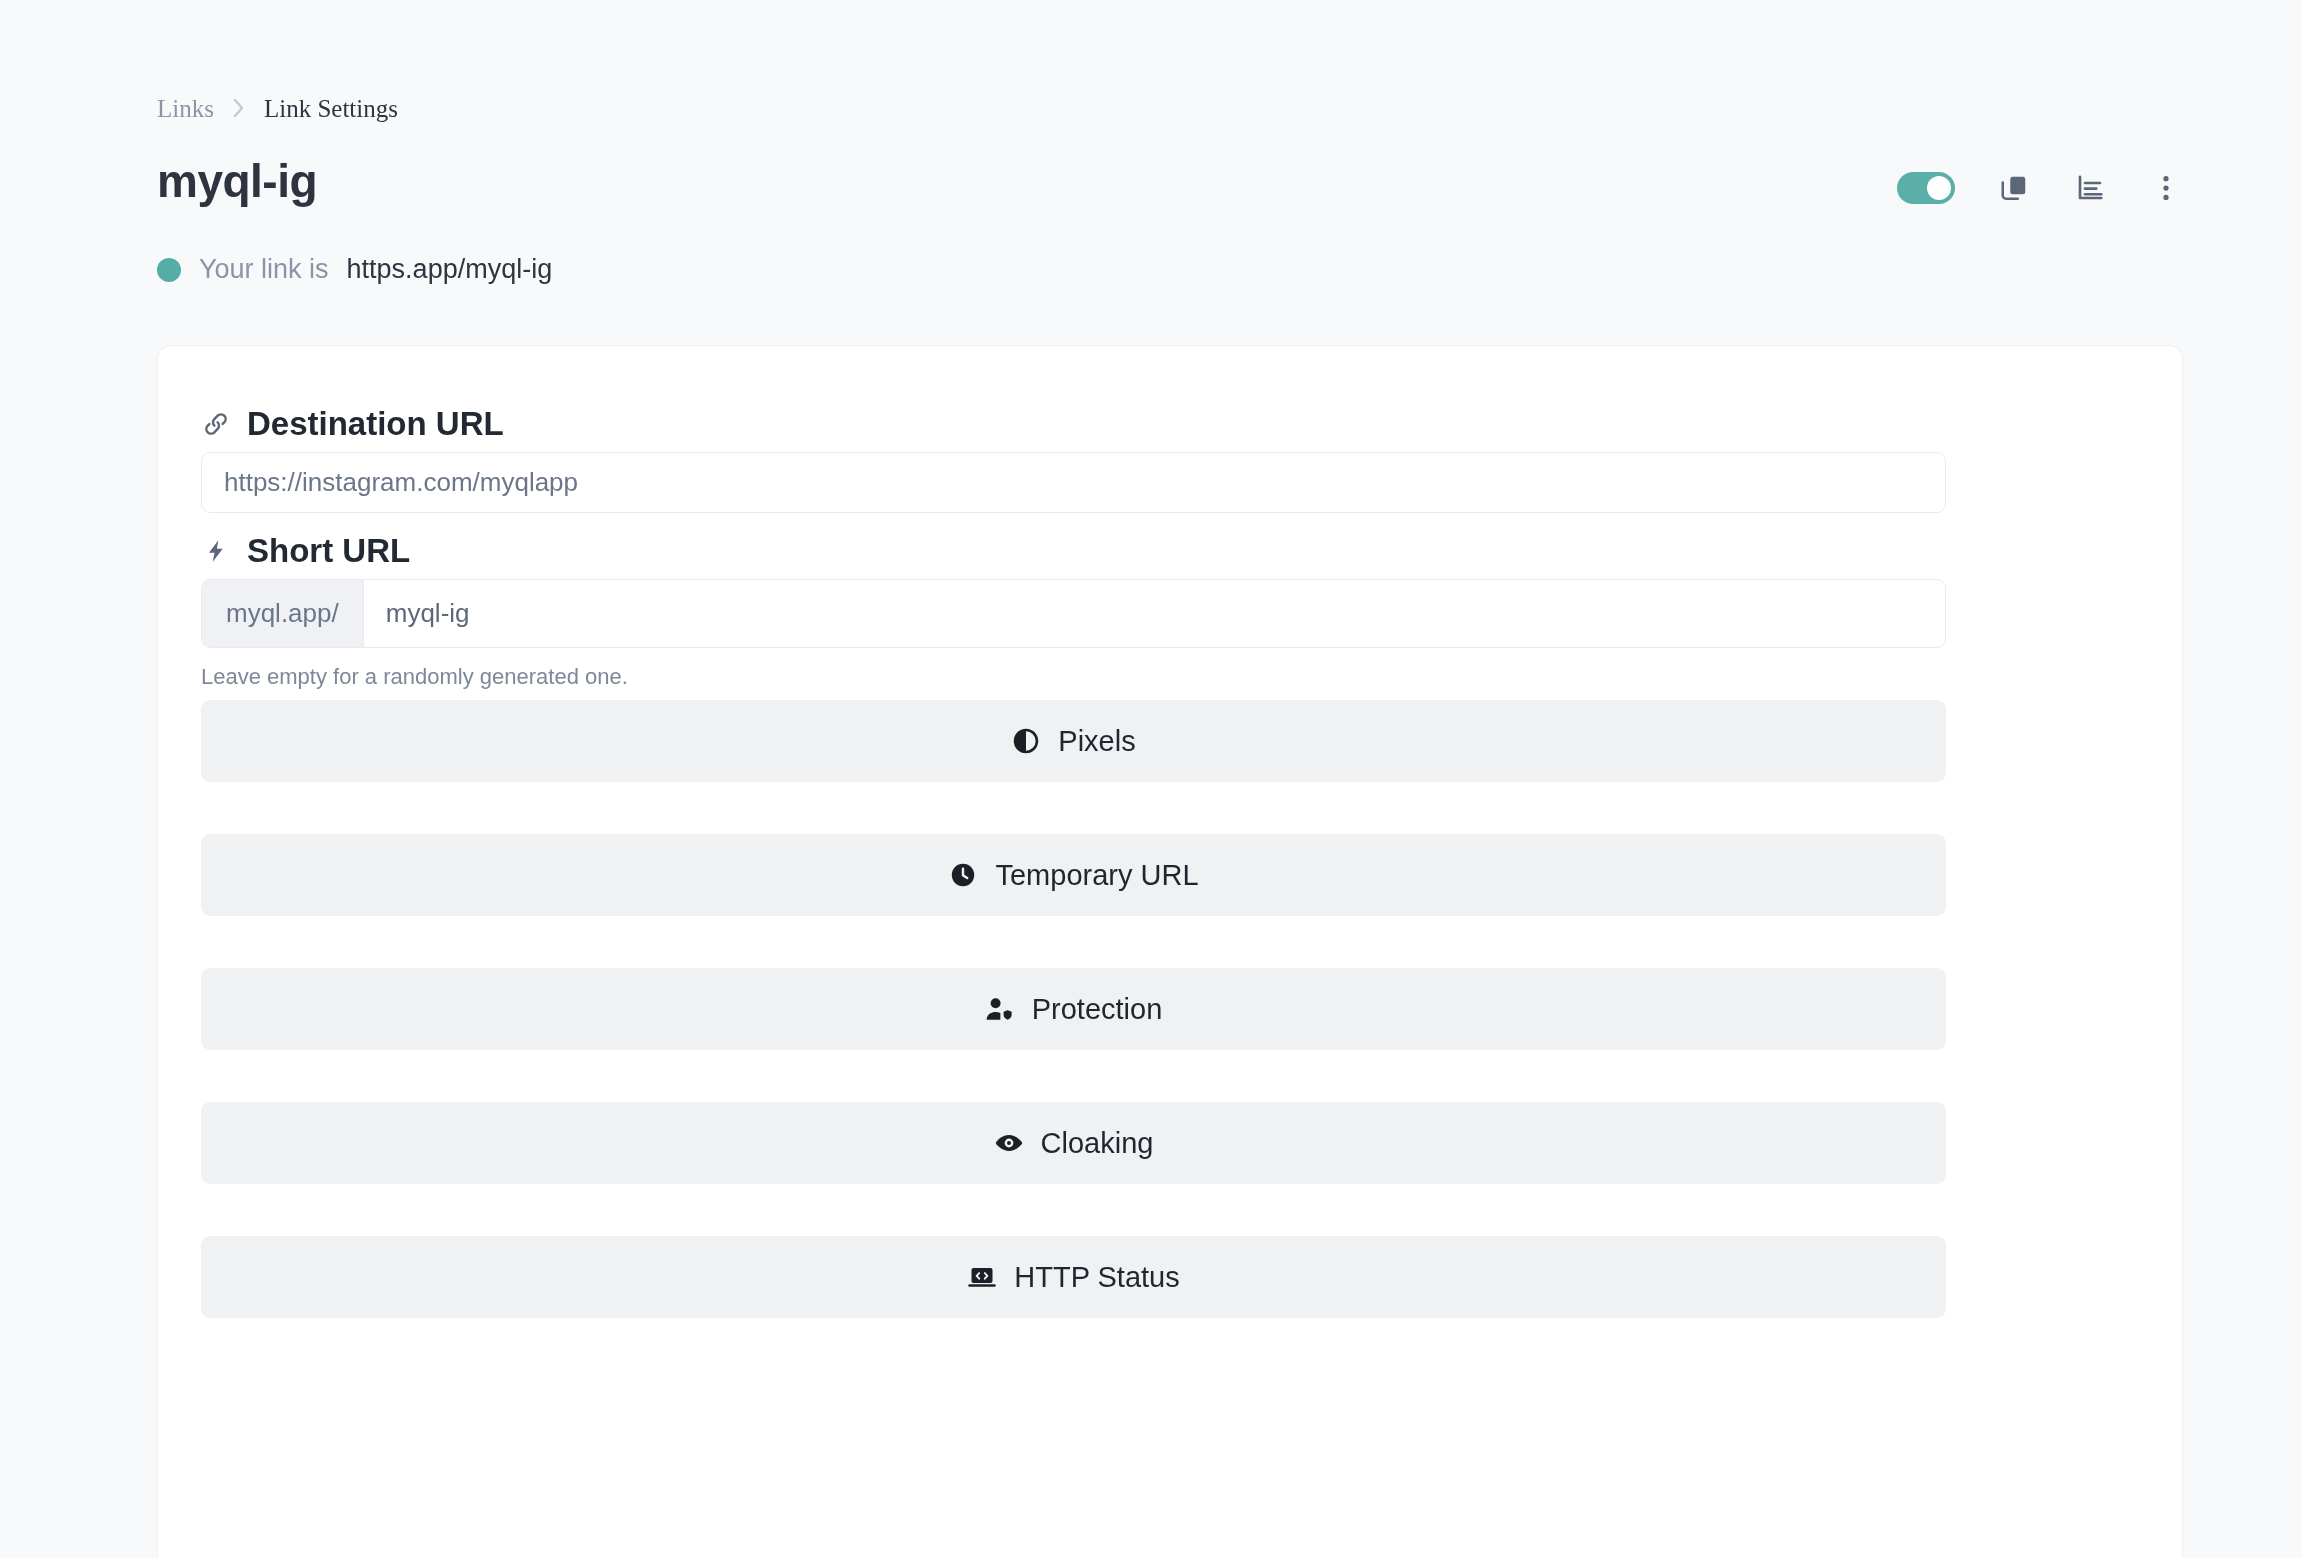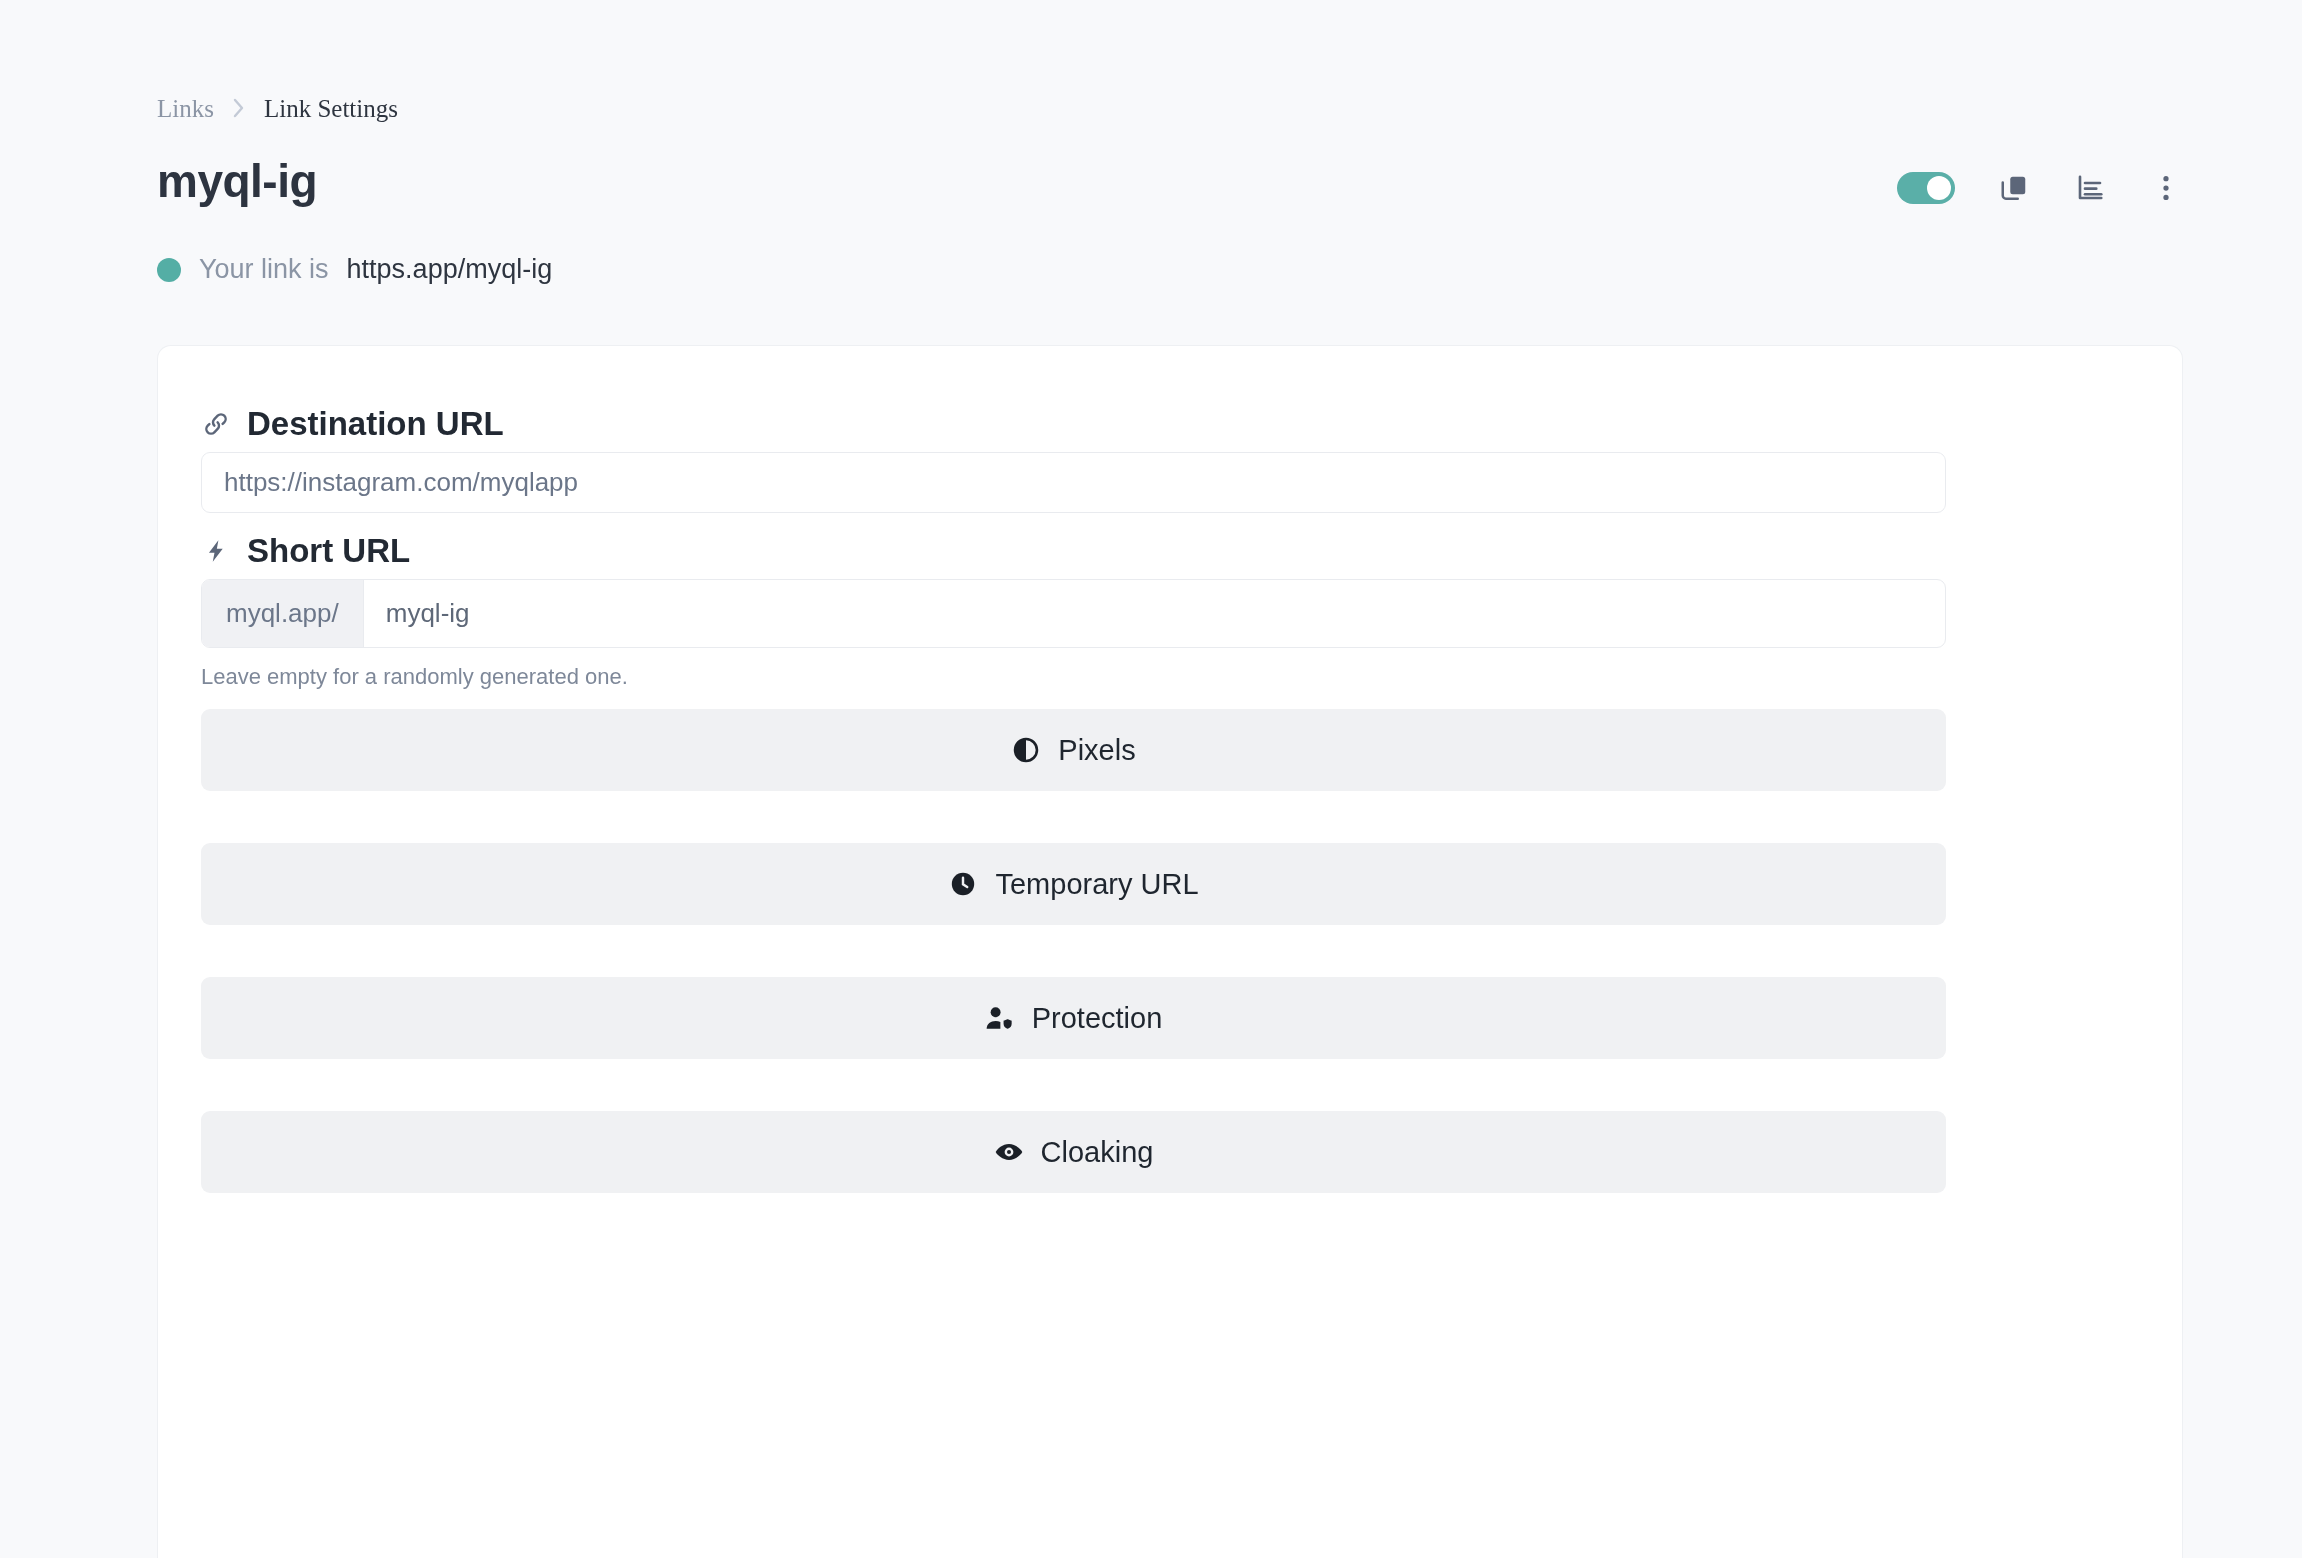--- a/index.html
+++ b/index.html
@@ -194,21 +194,21 @@
   .pos-dest-label  { position: absolute; left: 43px;  top: 61px; }
   .pos-dest-input  { position: absolute; left: 43px;  top: 106px; }
   .pos-short-label { position: absolute; left: 43px;  top: 188px; }
   .pos-short-input { position: absolute; left: 43px;  top: 233px; }
   .pos-helper      { position: absolute; left: 43px;  top: 320px; }
 
   
   .sections {
     position: absolute;
     left: 43px;
-    top: 363px;
+    top: 354px;
     width: 1745px;
     text-align: center;
   }
   .section-btn {
     width: 1745px;
     height: 82px;
     background: #F0F1F3;
     border-radius: 9px;
     display: flex;
     align-items: center;
@@ -359,15 +359,25 @@
       <span class="sec-icon">
         <svg width="32" height="28" viewBox="0 0 28 24">
           <path d="M14 4.6c6 0 11 4.6 12.4 7.4C25 14.8 20 19.4 14 19.4S3 14.8 1.6 12C3 9.2 8 4.6 14 4.6z" fill="currentColor"></path>
           <circle cx="14" cy="12" r="4.1" fill="#F0F1F3"></circle>
           <circle cx="14" cy="12" r="1.9" fill="currentColor"></circle>
         </svg>
       </span>
       <span class="sec-label">Cloaking</span>
     </div>
 
+    <div class="section-btn">
+      <span class="sec-icon">
+        <svg width="32" height="28" viewBox="0 0 28 24">
+          <rect x="4.2" y="3.6" width="19.6" height="14" rx="1.8" fill="currentColor"></rect>
+          <path d="M11.4 8.4 9 11l2.4 2.6M16.6 8.4 19 11l-2.4 2.6" fill="none" stroke="#F0F1F3" stroke-width="1.8" stroke-linecap="round" stroke-linejoin="round"></path>
+          <rect x="1.2" y="18.8" width="25.6" height="2.3" rx="1.15" fill="currentColor"></rect>
+        </svg>
+      </span>
+      <span class="sec-label">HTTP Status</span>
+    </div>
 
   </div>
 </div>
 
 </body></html>

